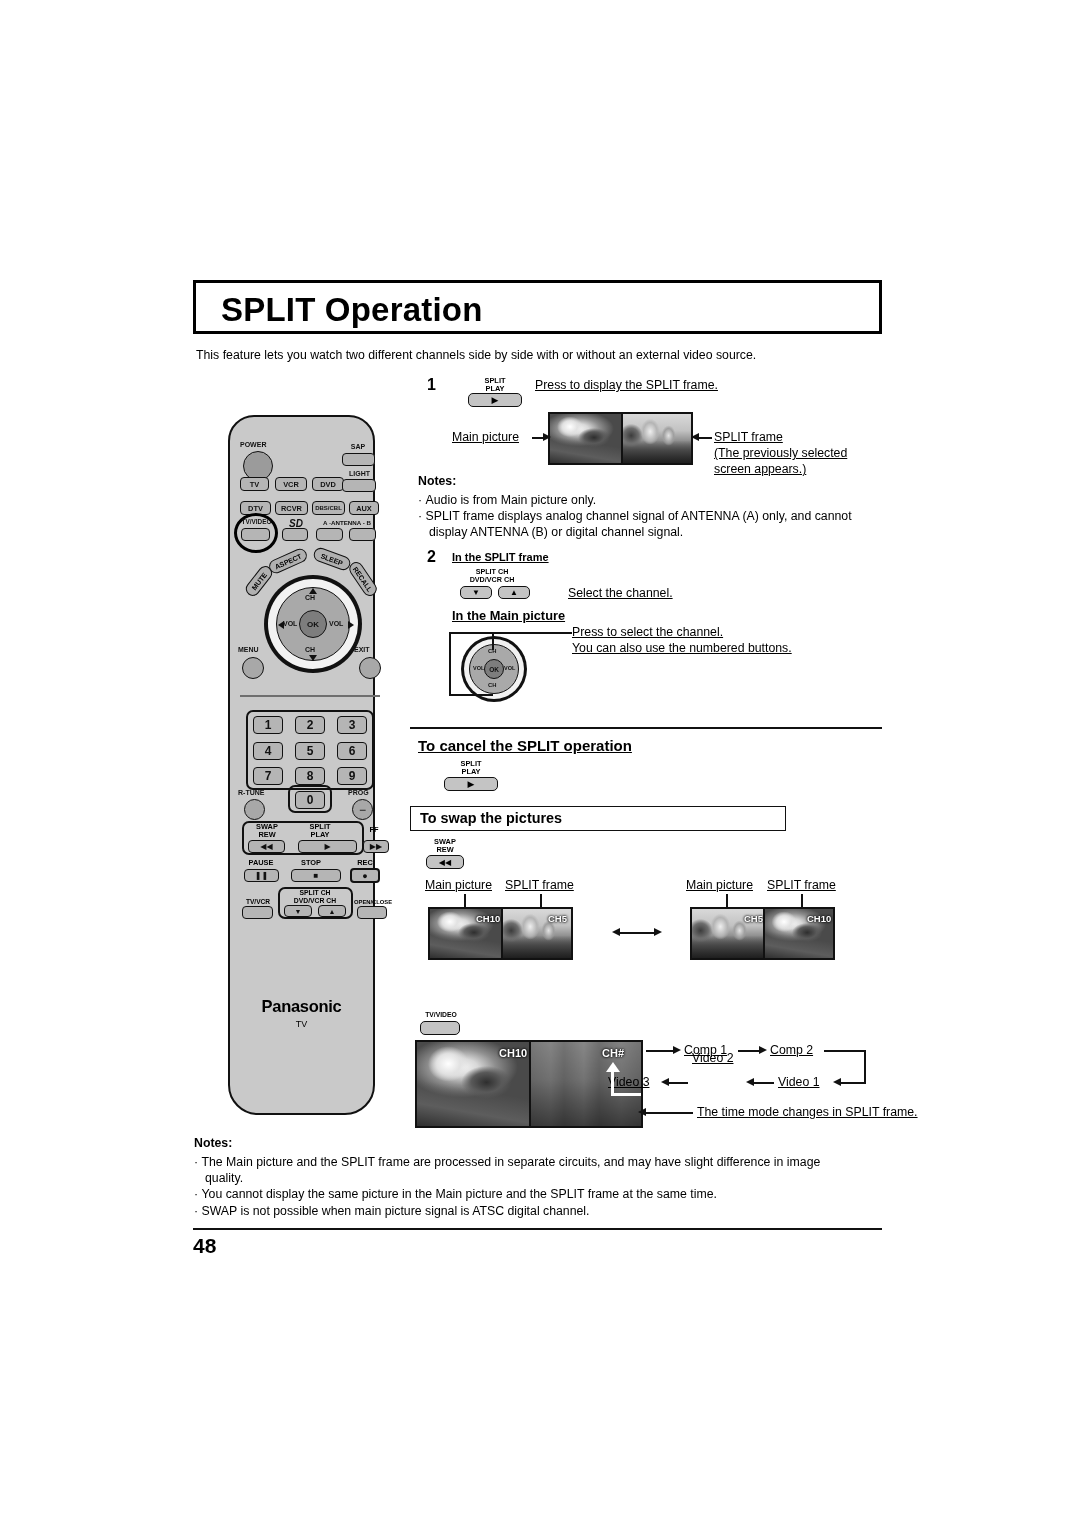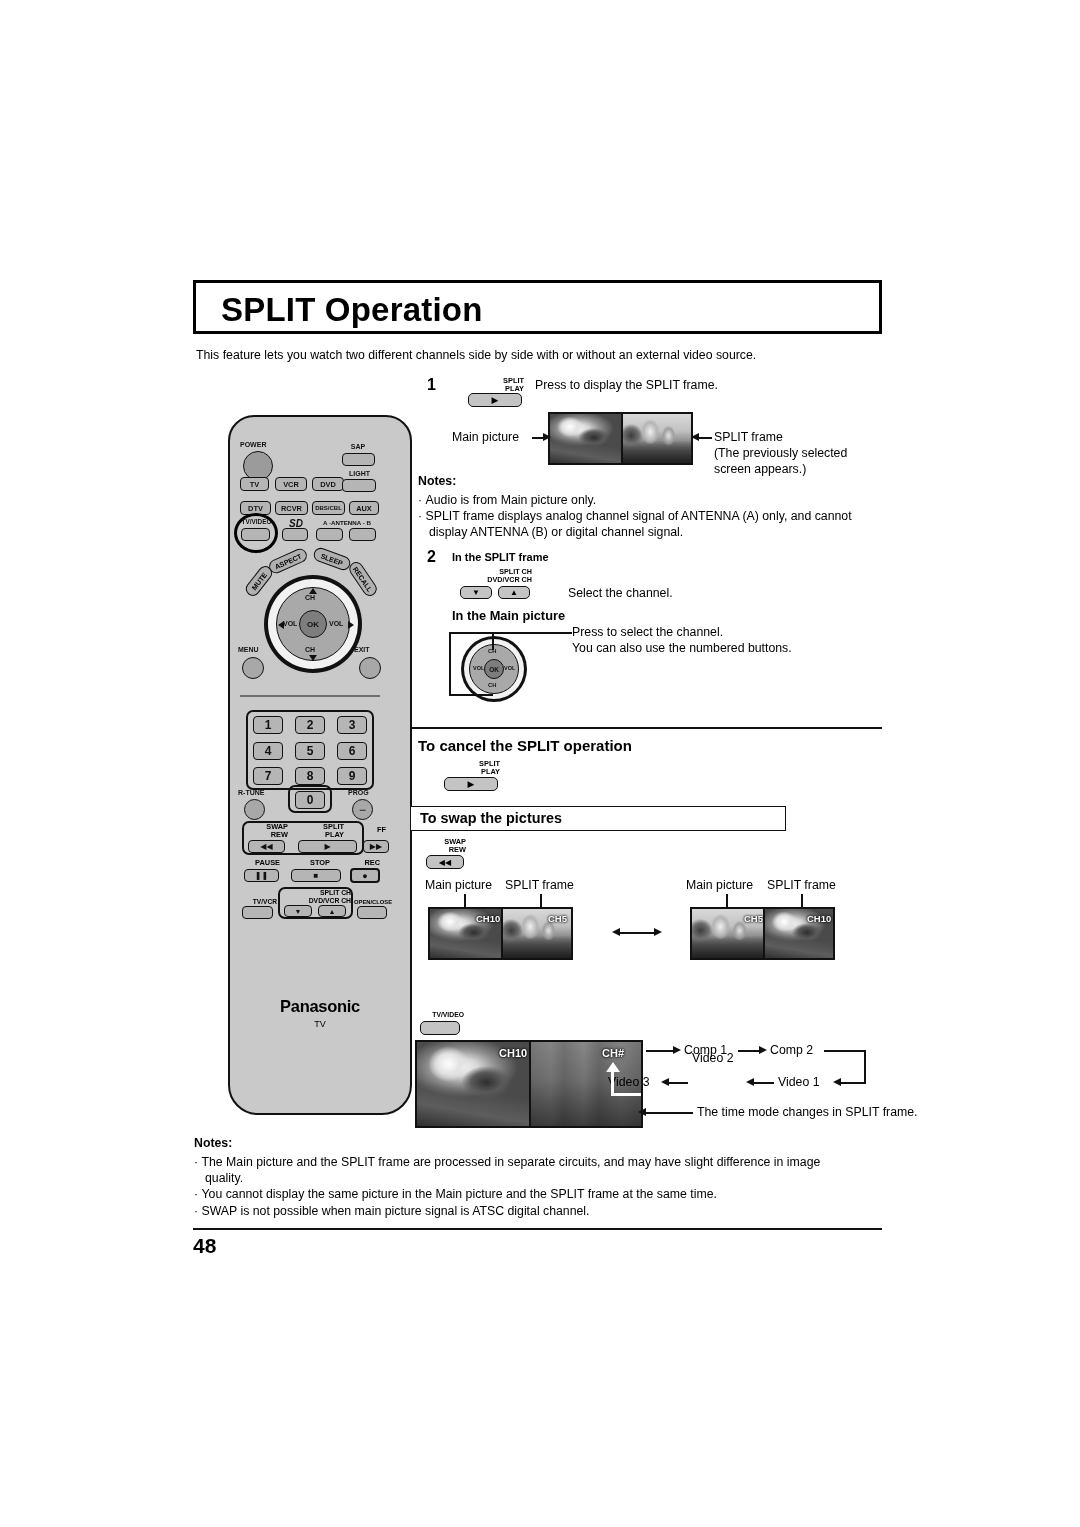--- a/index.html
+++ b/index.html
@@ -8,21 +8,21 @@
   .page{position:absolute;left:0;top:0;width:1080px;height:1527px;}
 
   
   .title-box{position:absolute;left:193px;top:280px;width:689px;height:54px;
              border:3px solid #000;box-sizing:border-box;background:#fff;}
   .title-box .t{position:absolute;left:25px;top:6px;font-size:33px;font-weight:bold;
                 letter-spacing:.2px;line-height:42px;}
   .intro{position:absolute;left:196px;top:347px;width:700px;font-size:12.3px;line-height:16px;}
 
   
-  .remote{position:absolute;left:228px;top:415px;width:184px;height:700px;
+  .remote{position:absolute;left:228px;top:415px;width:147px;height:700px;
           background:#c9c9c9;border:2px solid #111;border-radius:26px 26px 30px 30px;box-sizing:border-box;}
   .remote .inner{position:absolute;inset:0;}
   .rbtn{position:absolute;background:#b5b5b5;border:1.2px solid #111;border-radius:4px;box-sizing:border-box;
         display:flex;align-items:center;justify-content:center;font-size:7.4px;font-weight:bold;color:#111;}
   .rlab{position:absolute;font-size:7px;font-weight:bold;color:#111;text-align:center;white-space:nowrap;}
   .rcirc{position:absolute;background:#a8a8a8;border:1.4px solid #111;border-radius:50%;}
   .group{position:absolute;border:2px solid #111;border-radius:7px;box-sizing:border-box;}
   .divline{position:absolute;height:1.6px;background:#6f6f6f;}
   .highlight-ring{position:absolute;border:3.2px solid #000;border-radius:50%;box-sizing:border-box;}
 
@@ -33,25 +33,25 @@
   .wheel-ok{position:absolute;border-radius:50%;background:#7d7d7d;border:1.4px solid #111;box-sizing:border-box;
             display:flex;align-items:center;justify-content:center;font-size:8px;font-weight:bold;color:#111;}
   .wtxt{position:absolute;font-size:7px;font-weight:bold;color:#111;white-space:nowrap;}
   .arcbtn{position:absolute;background:#b0b0b0;border:1.3px solid #111;border-radius:7px;box-sizing:border-box;
           display:flex;align-items:center;justify-content:center;font-size:7px;font-weight:bold;}
   .brand{position:absolute;left:0;width:100%;text-align:center;font-weight:bold;font-size:16.5px;letter-spacing:-.3px;}
   .brandsub{position:absolute;left:0;width:100%;text-align:center;font-size:9px;}
 
   
   .stepnum{position:absolute;font-size:16px;font-weight:bold;}
-  .txt{position:absolute;font-size:12.3px;line-height:15.5px;white-space:pre;}
+  .txt{position:absolute;font-size:12.3px;line-height:15.5px;white-space:pre;text-decoration:underline;}
   .bold{font-weight:bold;}
   .keybtn{position:absolute;background:#c4c4c4;border:1.4px solid #111;border-radius:5px;box-sizing:border-box;
           display:flex;align-items:center;justify-content:center;}
-  .keylab{position:absolute;font-size:7.4px;font-weight:bold;text-align:right;line-height:8.4px;white-space:pre-line;}
+  .keylab{position:absolute;font-size:7.4px;font-weight:bold;text-align:center;line-height:8.4px;white-space:pre-line;}
 
   .sect{position:absolute;border:1.6px solid #111;box-sizing:border-box;background:#fff;}
   .sect .st{position:absolute;left:9px;top:3px;font-size:14.4px;font-weight:bold;}
   .hrule{position:absolute;background:#111;}
 
   
   .tvimg{position:absolute;border:2px solid #111;box-sizing:border-box;overflow:hidden;background:#8a8a8a;}
   .half{position:absolute;top:0;height:100%;overflow:hidden;}
   .chlab{position:absolute;font-size:9.5px;font-weight:bold;color:#fff;z-index:6;
           text-shadow:0 0 2px #000,0 0 3px #000;}

